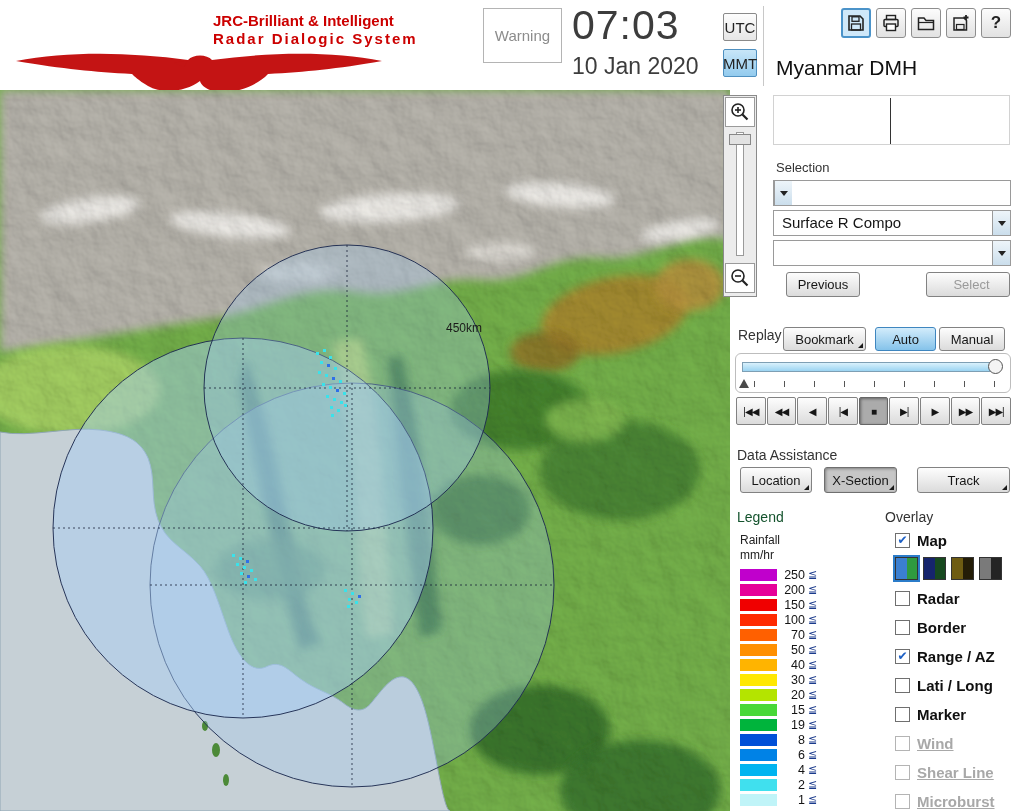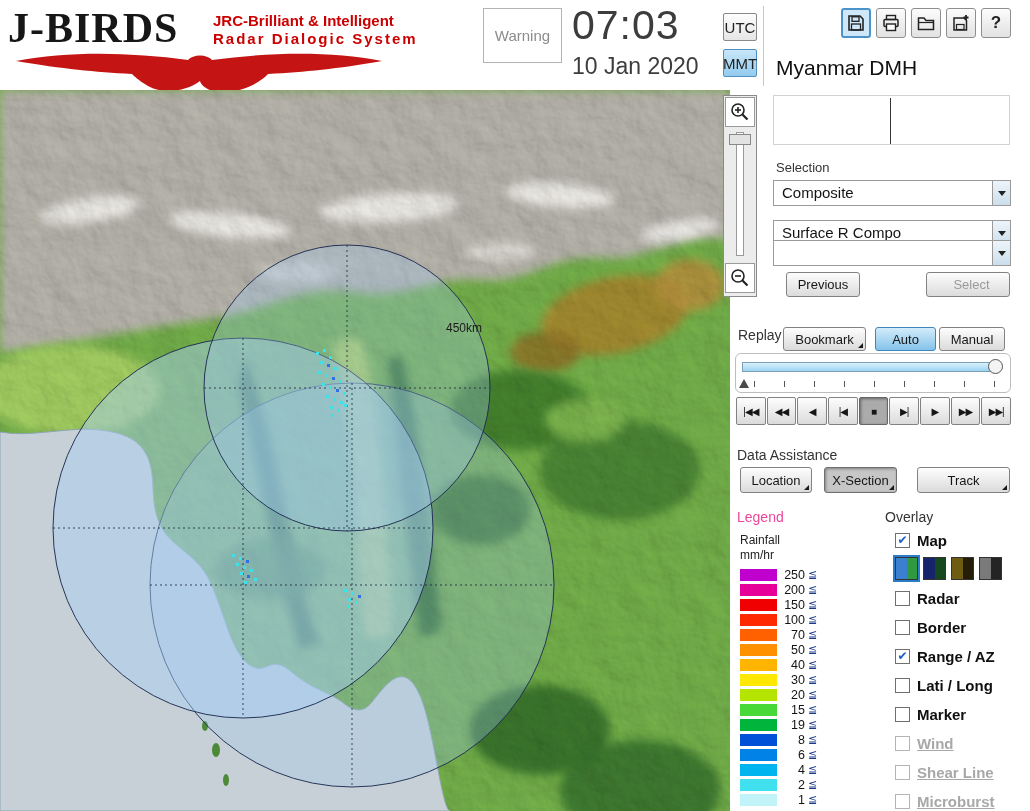--- a/index.html
+++ b/index.html
@@ -48,21 +48,21 @@
   .btn { position:absolute; display:flex; align-items:center; justify-content:center; font-size:13px; color:#161616;
          background:linear-gradient(#fdfdfd,#dbdbdb); border:1px solid #828282; border-radius:3px; cursor:pointer; }
   .btn.sel { background:linear-gradient(#d2ecfb,#85c3ea); border-color:#3f86bf; }
   .btn.pressed { background:#c6c6c6; border-color:#6f6f6f; box-shadow:inset 1px 1px 3px rgba(0,0,0,.35); }
   .btn.disabled { color:#9a9a9a; }
   .corner { position:absolute; right:2px; bottom:2px; width:0; height:0;
             border-left:5px solid transparent; border-bottom:5px solid #1a1a1a; }
 
   .replay-label { position:absolute; left:738px; top:327px; font-size:14px; color:#333; }
   .da-label { position:absolute; left:737px; top:447px; font-size:14px; color:#333; }
-  .legend-title { position:absolute; left:737px; top:509px; font-size:14px; color:#ec4899; }
+  .legend-title { position:absolute; left:737px; top:509px; font-size:14px; color:#14532d; }
   .overlay-title { position:absolute; left:885px; top:509px; font-size:14px; color:#333; }
   .legend-unit1 { position:absolute; left:740px; top:533px; font-size:12px; color:#222; }
   .legend-unit2 { position:absolute; left:740px; top:548px; font-size:12px; color:#222; }
 
   .slider-frame { position:absolute; left:735px; top:353px; width:276px; height:40px;
                   border:1px solid #bdbdbd; border-radius:6px; }
   .slider-track { position:absolute; left:6px; top:8px; width:252px; height:10px;
                   background:linear-gradient(#d9f1fc,#9bd4f2); border:1px solid #7e9fb4; cursor:pointer; }
   .slider-handle { position:absolute; left:252px; top:5px; width:15px; height:15px; border-radius:50%;
                    background:#f4f4f4; border:1px solid #555; cursor:pointer; }
@@ -104,21 +104,20 @@
   .vtrack { position:absolute; left:12px; top:36px; width:8px; height:124px; background:#fff; border:1px solid #9a9a9a; cursor:pointer; }
   .vhandle { position:absolute; left:5px; top:38px; width:22px; height:11px; background:#e2e2e2; border:1px solid #888; cursor:pointer; }
 </style>
 </head>
 <body>
 
 <div class="app">
 
   <div class="header">
     <div class="logo">
-      <div class="logo-title">J-BIRDS</div>
       <div class="logo-tag1">JRC-Brilliant &amp; Intelligent</div>
       <div class="logo-tag2">Radar Dialogic System</div>
       <svg class="eagle" width="378" height="46" viewBox="0 0 378 46">
         <path fill="#c41414" d="M6,13 C58,3 120,4 178,12 C183,6 197,6 202,12 C260,4 322,3 372,13
           C326,21 296,24 258,26 C245,40 218,48 200,42 C195,40 191,37 190,33
           C176,44 152,46 138,38 C128,32 124,28 122,26 C84,24 54,21 6,13 Z"></path>
         <path fill="#c41414" d="M178,12 l-14,3 10,4 z"></path>
       </svg>
     </div>
 
@@ -168,26 +167,25 @@
     <div class="station-title">Myanmar DMH</div>
   </div>
 
   <div class="dual-box">
     <div class="vline"></div>
   </div>
 
   <div class="sel-label">Selection</div>
 
   <div class="dd" style="top:180px;">
-    <div class="dd-text">Composite</div>
     <div class="dd-btn">
       <span class="dd-arrow"></span>
     </div>
   </div>
-  <div class="dd" style="top:220px;">
+  <div class="dd" style="top:210px;">
     <div class="dd-text">Surface R Compo</div>
     <div class="dd-btn">
       <span class="dd-arrow"></span>
     </div>
   </div>
   <div class="dd" style="top:240px;">
     <div class="dd-text"></div>
     <div class="dd-btn">
       <span class="dd-arrow"></span>
     </div>

